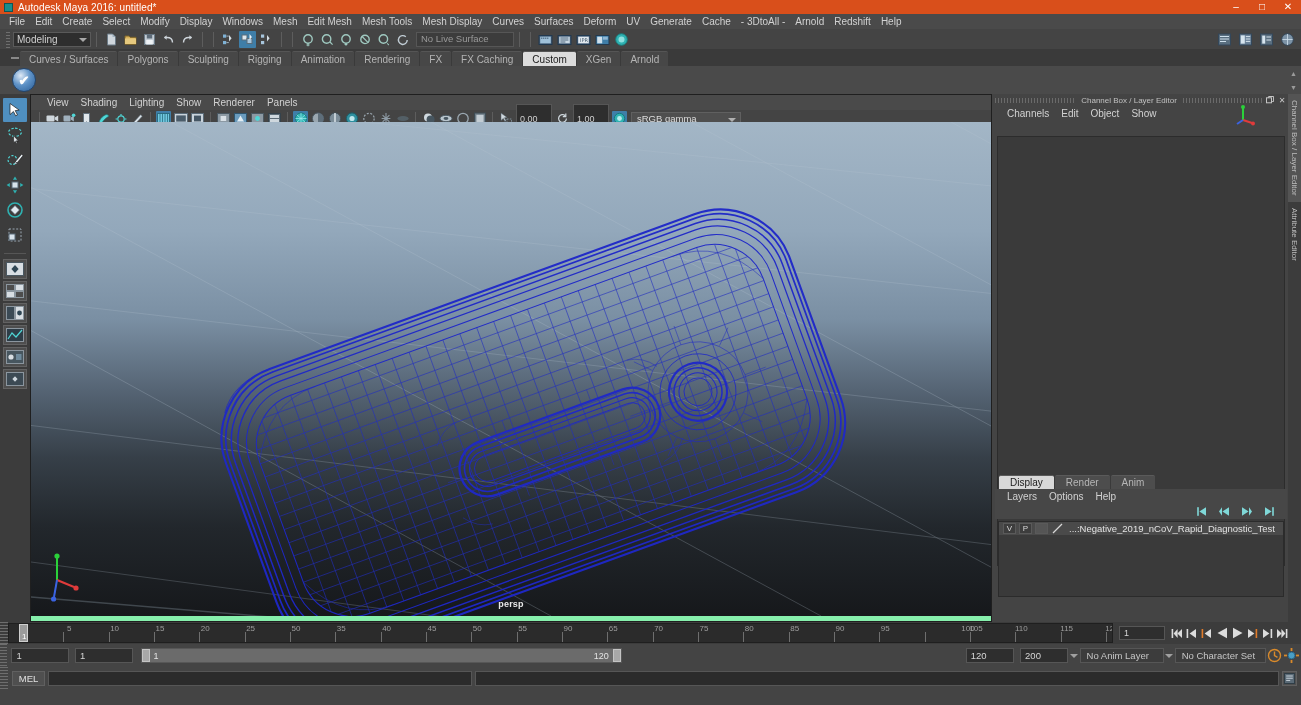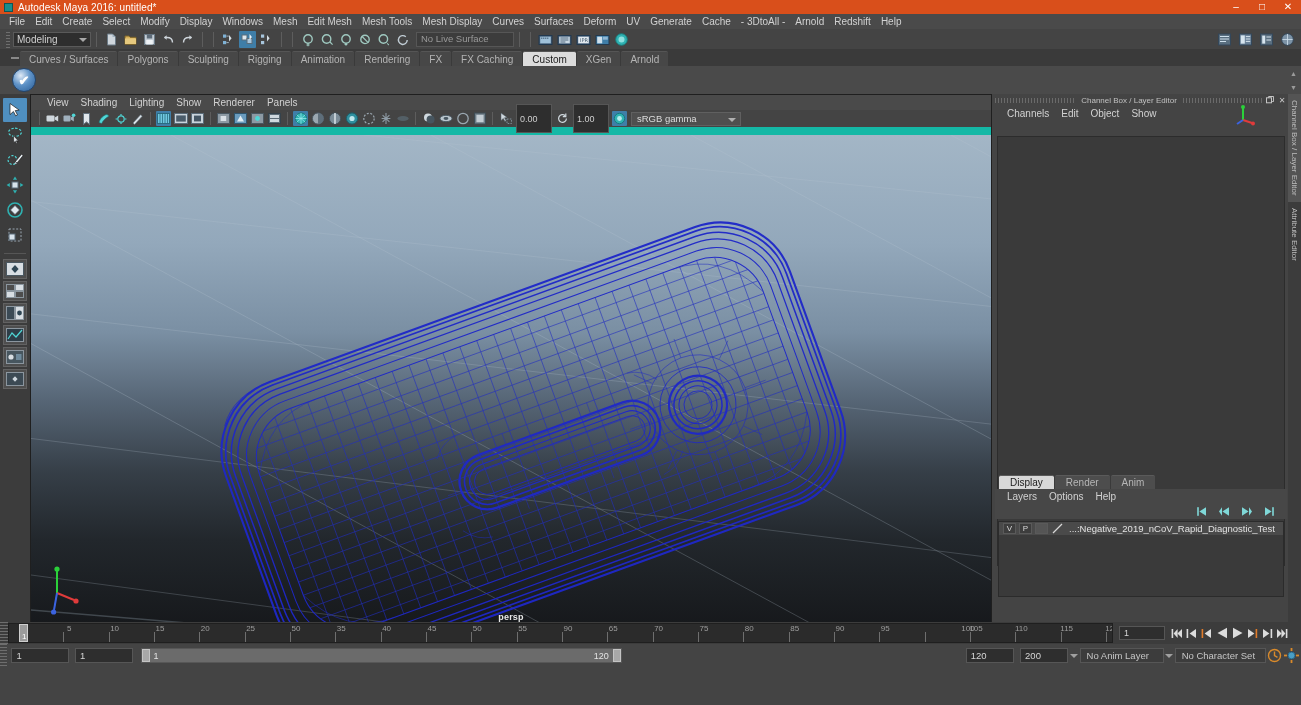--- a/index.html
+++ b/index.html
@@ -116,21 +116,21 @@
   .tool.sel { background: #4f8fc0; }
   .tool-div { width: 22px; height: 1px; background: #565656; margin: 5px 0; }
   .layoutbtn {
     width: 24px; height: 20px; margin-bottom: 2px; background: #4e4e4e;
     border: 1px solid #626262; display:flex; align-items:center; justify-content:center;
   }
 
   
   .viewport-panel {
     position: absolute; left: 30px; top: 94px; width: 962px; height: 528px;
-    background: #14b8a6; border: 1px solid #1f1f1f;
+    background: #86efac; border: 1px solid #1f1f1f;
   }
   .vp-menubar {
     position: absolute; left: 0; top: 0; width: 100%; height: 15px;
     background: #4a4a4a; display: flex; align-items: center; padding-left: 10px;
   }
   .vp-menu {
     font-size: 10px; color: #d2d2d2; padding: 0 6px; height: 15px;
     display: flex; align-items: center;
   }
   .vp-toolbar {
@@ -152,21 +152,21 @@
     width: 110px; height: 14px; background: #4f4f4f; border: 1px solid #606060;
     font-size: 9.5px; color: #dcdcdc; display:flex; align-items:center; padding-left: 5px;
     margin-left: 3px; position: relative;
   }
   .gamma-select .arrow {
     position:absolute; right: 4px; top: 5px;
     border-left: 4px solid transparent; border-right: 4px solid transparent;
     border-top: 4px solid #b0b0b0;
   }
   .vp-canvas {
-    position: absolute; left: 0; top: 40px; width: 100%; height: calc(100% - 32px);
+    position: absolute; left: 0; top: 27px; width: 100%; height: calc(100% - 32px);
     overflow: hidden;
     background: linear-gradient(to bottom, #9fb3c4 0%, #8ea4b8 28%, #6f8498 46%,
                 #4a5a68 60%, #2b3238 74%, #1d2226 86%, #17191c 100%);
     text-align: right;
   }
   .persp-label {
     position: absolute; left: 50%; bottom: 7px; transform: translateX(-50%);
     font-size: 9px; color: #e8e8e8; font-weight: bold; letter-spacing: .2px;
   }
 
@@ -1222,15 +1222,29 @@
           <g fill="#d98a2b">
             <rect x="6.6" y="0" width="1.8" height="3"></rect>
             <rect x="6.6" y="12" width="1.8" height="3"></rect>
             <rect x="0" y="6.6" width="3" height="1.8"></rect>
             <rect x="12" y="6.6" width="3" height="1.8"></rect>
           </g>
         </svg>
     </div>
   </div>
 
+  <div class="cmdline">
+    <div class="cl-grip"></div>
+    <div class="cl-mel">MEL</div>
+    <div class="cl-input" placeholder="">
+      <span></span>
+    </div>
+    <div class="cl-out"></div>
+    <div class="cl-icon">
+      <svg width="11" height="11" viewBox="0 0 11 11">
+          <rect x=".5" y=".5" width="10" height="10" fill="#5a6a76" stroke="#2f3d46"></rect>
+          <path d="M2.2 3h6.6M2.2 5.2h6.6M2.2 7.4h4" stroke="#d6e0e6" stroke-width=".9"></path>
+        </svg>
+    </div>
+  </div>
 
 
 </div>
 
 </body></html>

